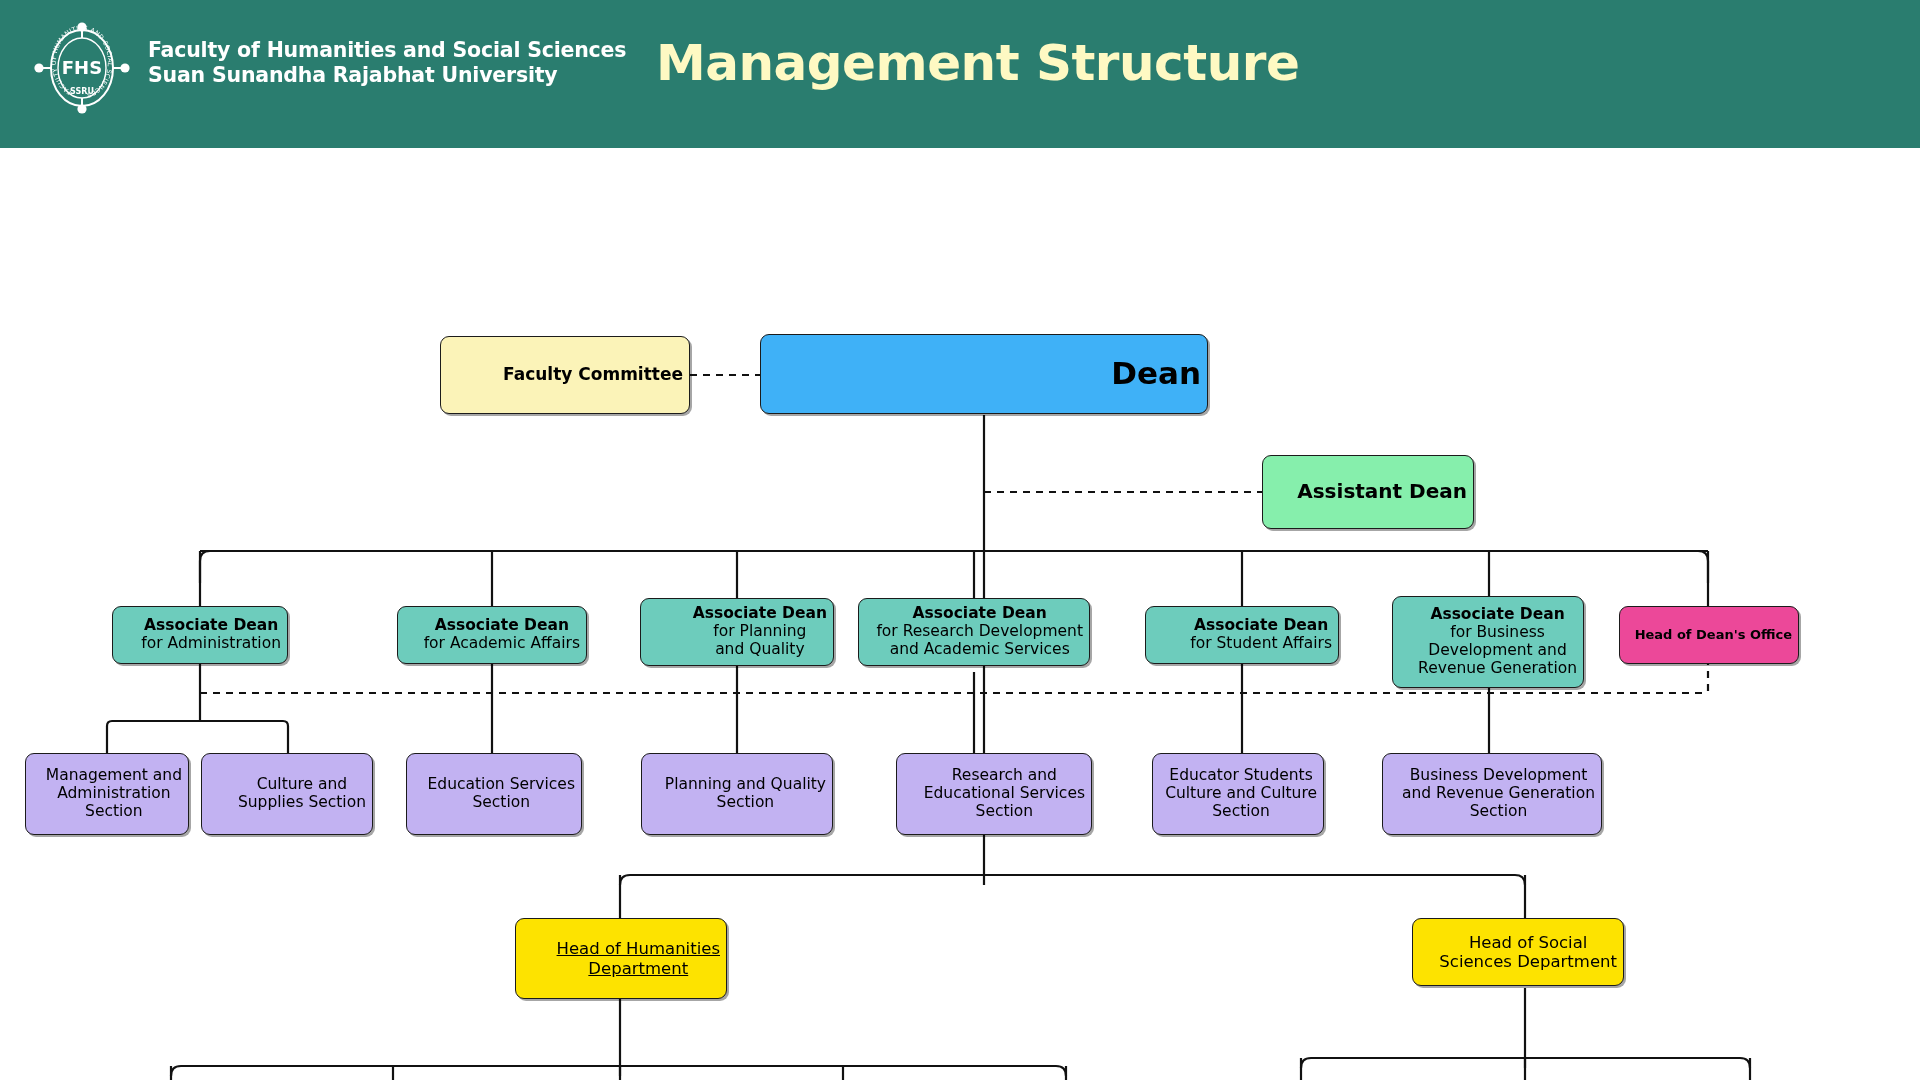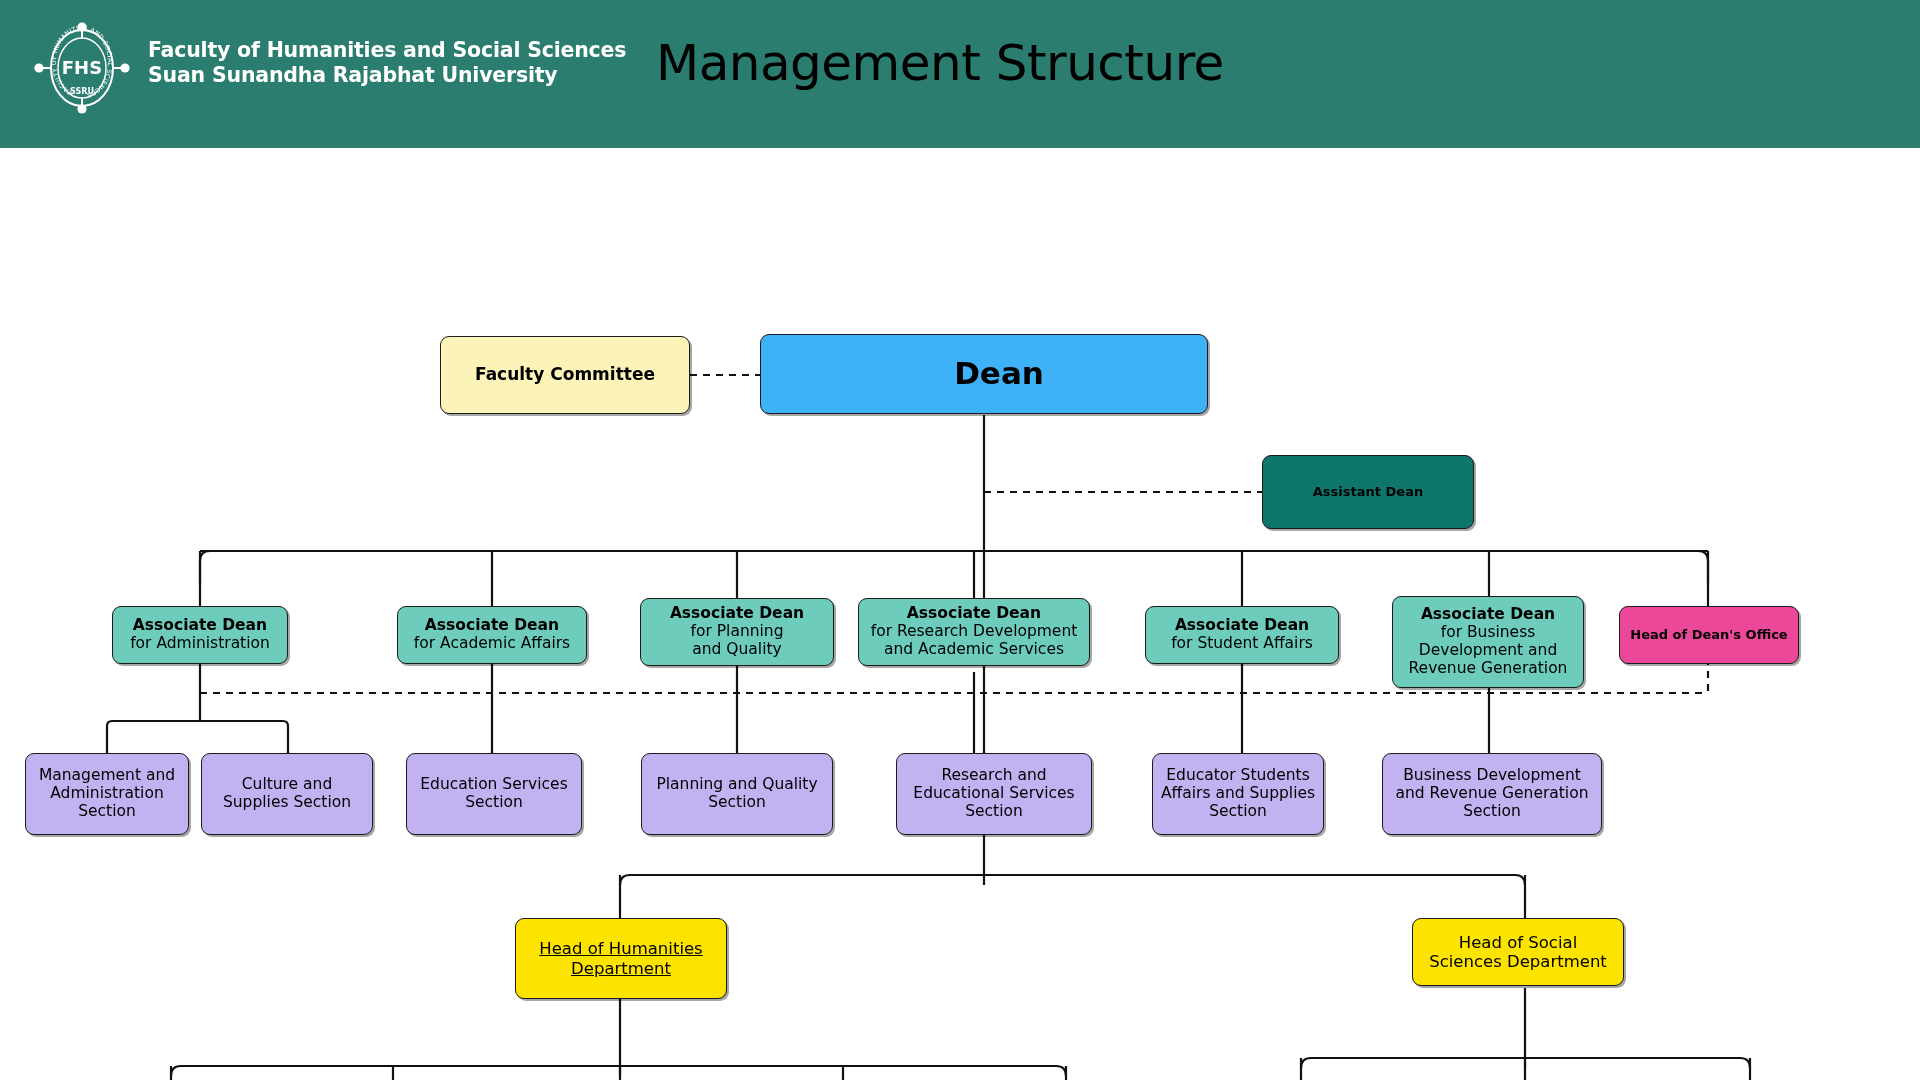--- a/index.html
+++ b/index.html
@@ -25,50 +25,50 @@
     position:absolute; left:148px; top:38px;
     color:#ffffff;
     font-family:"DejaVu Sans", sans-serif;
     font-weight:bold;
     font-size:20.5px;
     line-height:25px;
     letter-spacing:-0.2px;
   }
   #page-title {
     position:absolute; left:656px; top:34px;
-    color:#000000; font-weight:normal; font-size:50px;
+    color:#fef9c3; font-weight:bold; font-size:50px;
     letter-spacing:-0.5px;
     white-space:nowrap;
   }
 
   
   #canvas {
     position:absolute; left:0; top:148px; width:1920px; height:932px;
   }
   #wires { position:absolute; left:0; top:0; width:1920px; height:932px; }
 
   
   .node {
     position:absolute;
     border:1.6px solid #1b1b1b;
     border-radius:9px;
-    display:flex; align-items:center; justify-content:center;
+    display:flex; align-items:center; justify-content:flex-end;
     text-align:center;
     color:#000;
     box-shadow:2px 2px 0 rgba(0,0,0,0.35);
     padding:2px 6px;
     line-height:1.16;
     z-index:5;
   }
   .node .ln { display:block; white-space:nowrap; }
   .node .ln.b { font-weight:bold; }
 
   .n-committee { background:#FBF3B8; font-weight:bold; font-size:17px; }
   .n-dean      { background:#3FB1F7; font-weight:bold; font-size:31px; }
-  .n-asst      { background:#0f766e; font-weight:bold; font-size:13px; }
+  .n-asst      { background:#86efac; font-weight:bold; font-size:20px; }
   .n-assoc     { background:#6DCCBC; font-size:15.5px; }
   .n-head      { background:#ec4899; font-size:13px; font-weight:bold; }
   .n-section   { background:#C2B2F2; font-size:15.5px; }
   .n-dept      { background:#FDE300; font-size:16.5px; }
 </style>
 </head>
 <body>
 
 <div id="header">
 
@@ -254,21 +254,21 @@
     <div>
       <span class="ln">Research and</span>
       <span class="ln">Educational Services</span>
       <span class="ln">Section</span>
     </div>
   </div>
 
   <div class="node n-section" style="left:1152px; top:605px; width:172px; height:82px;">
     <div>
       <span class="ln">Educator Students</span>
-      <span class="ln">Affairs and Supplies</span>
+      <span class="ln">Culture and Culture</span>
       <span class="ln">Section</span>
     </div>
   </div>
 
   <div class="node n-section" style="left:1382px; top:605px; width:220px; height:82px;">
     <div>
       <span class="ln">Business Development</span>
       <span class="ln">and Revenue Generation</span>
       <span class="ln">Section</span>
     </div>

